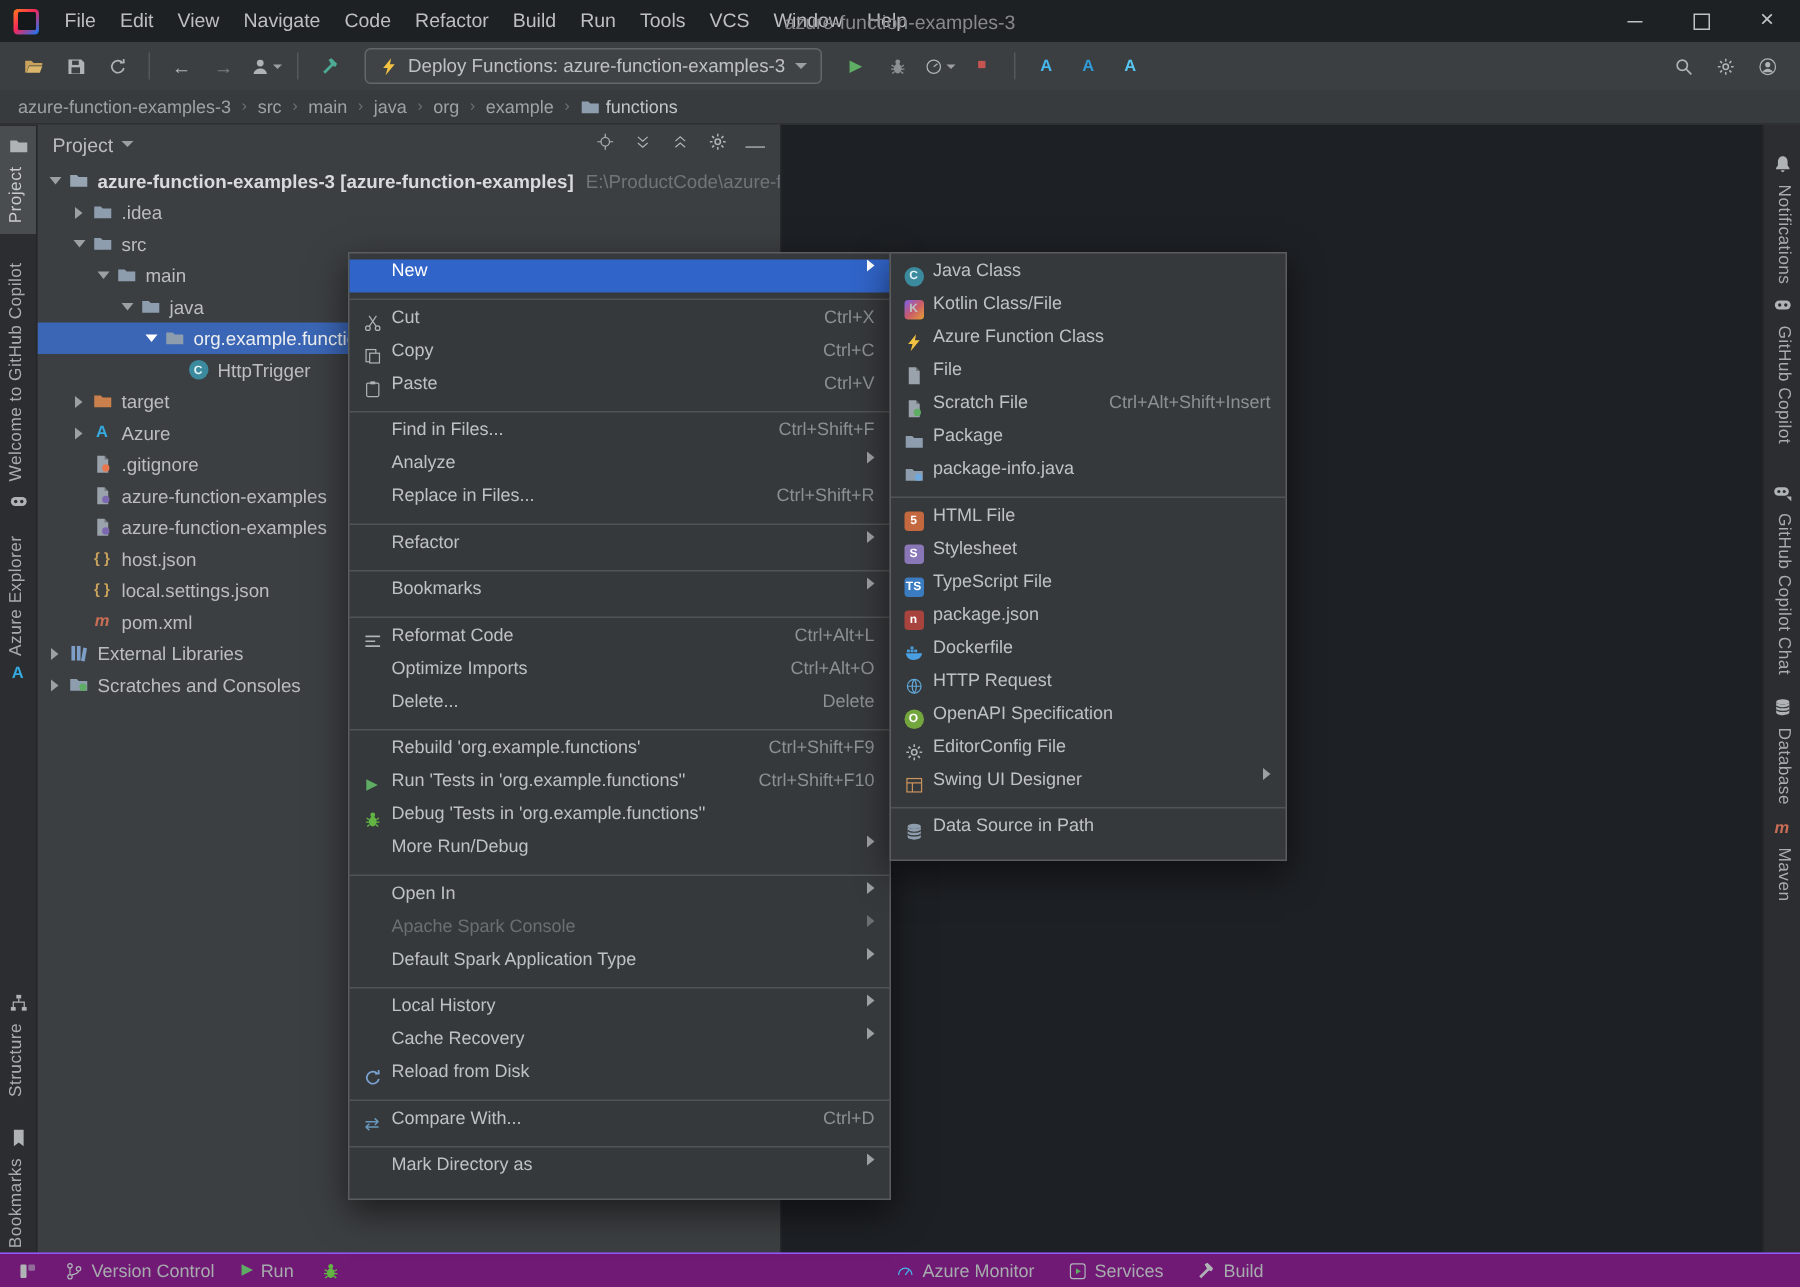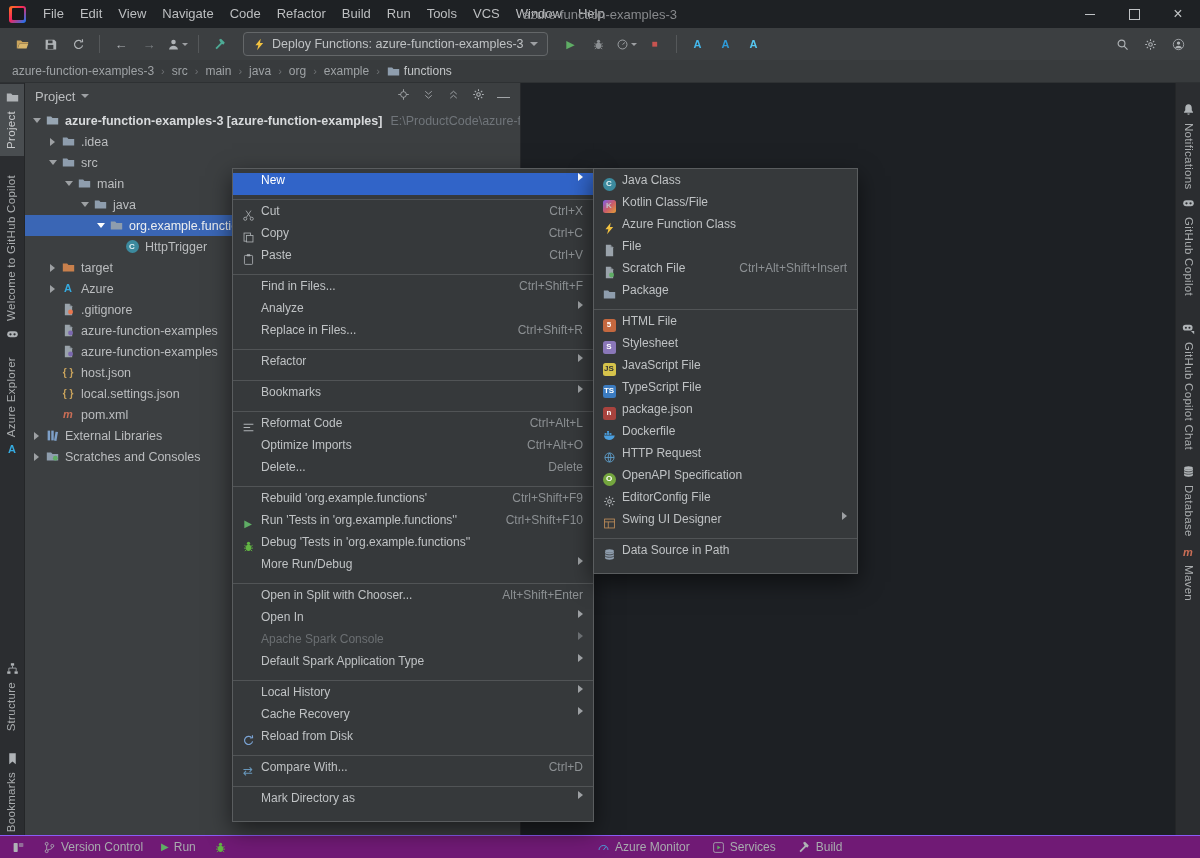--- a/index.html
+++ b/index.html
@@ -775,25 +775,20 @@
       <span class="cm-label">Debug 'Tests in 'org.example.functions''</span>
     </div>
     <div class="cm-row">
       <span class="cm-ic"></span>
       <span class="cm-label">More Run/Debug</span>
       <span class="cm-arrow"></span>
     </div>
     <div class="cm-sep"></div>
     <div class="cm-row">
       <span class="cm-ic"></span>
-      <span class="cm-label">Open in Split with Chooser...</span>
-      <span class="cm-short">Alt+Shift+Enter</span>
-    </div>
-    <div class="cm-row">
-      <span class="cm-ic"></span>
       <span class="cm-label">Open In</span>
       <span class="cm-arrow"></span>
     </div>
     <div class="cm-row dis">
       <span class="cm-ic"></span>
       <span class="cm-label">Apache Spark Console</span>
       <span class="cm-arrow"></span>
     </div>
     <div class="cm-row">
       <span class="cm-ic"></span>
@@ -877,38 +872,41 @@
       <span class="cm-short">Ctrl+Alt+Shift+Insert</span>
     </div>
     <div class="cm-row">
       <span class="cm-ic">
         <svg class="s14" viewBox="0 0 16 16">
           <path fill="#8E9DAD" d="M1 3.2h5.3L8 5h7v8H1z"></path>
         </svg>
       </span>
       <span class="cm-label">Package</span>
     </div>
+    <div class="cm-row">
+      <span class="cm-ic">
+        <svg class="s14" viewBox="0 0 16 16">
+          <path fill="#8E9DAD" d="M1 3.2h5.3L8 5h7v8H1z"></path>
+          <circle cx="11.5" cy="10" r="3" fill="#6FA8DC"></circle>
+        </svg>
+      </span>
+      <span class="cm-label">package-info.java</span>
+    </div>
     <div class="cm-sep"></div>
     <div class="cm-row">
       <span class="cm-ic">
         <span class="badge" style="background:#C4683F;color:#fff">5</span>
       </span>
       <span class="cm-label">HTML File</span>
     </div>
     <div class="cm-row">
       <span class="cm-ic">
         <span class="badge" style="background:#8A77B8;color:#fff">S</span>
       </span>
       <span class="cm-label">Stylesheet</span>
-    </div>
-    <div class="cm-row">
-      <span class="cm-ic">
-        <span class="badge" style="background:#D6C34B;color:#343434">JS</span>
-      </span>
-      <span class="cm-label">JavaScript File</span>
     </div>
     <div class="cm-row">
       <span class="cm-ic">
         <span class="badge" style="background:#3B7BC0;color:#fff">TS</span>
       </span>
       <span class="cm-label">TypeScript File</span>
     </div>
     <div class="cm-row">
       <span class="cm-ic">
         <span class="badge" style="background:#A8433E;color:#fff">n</span>

